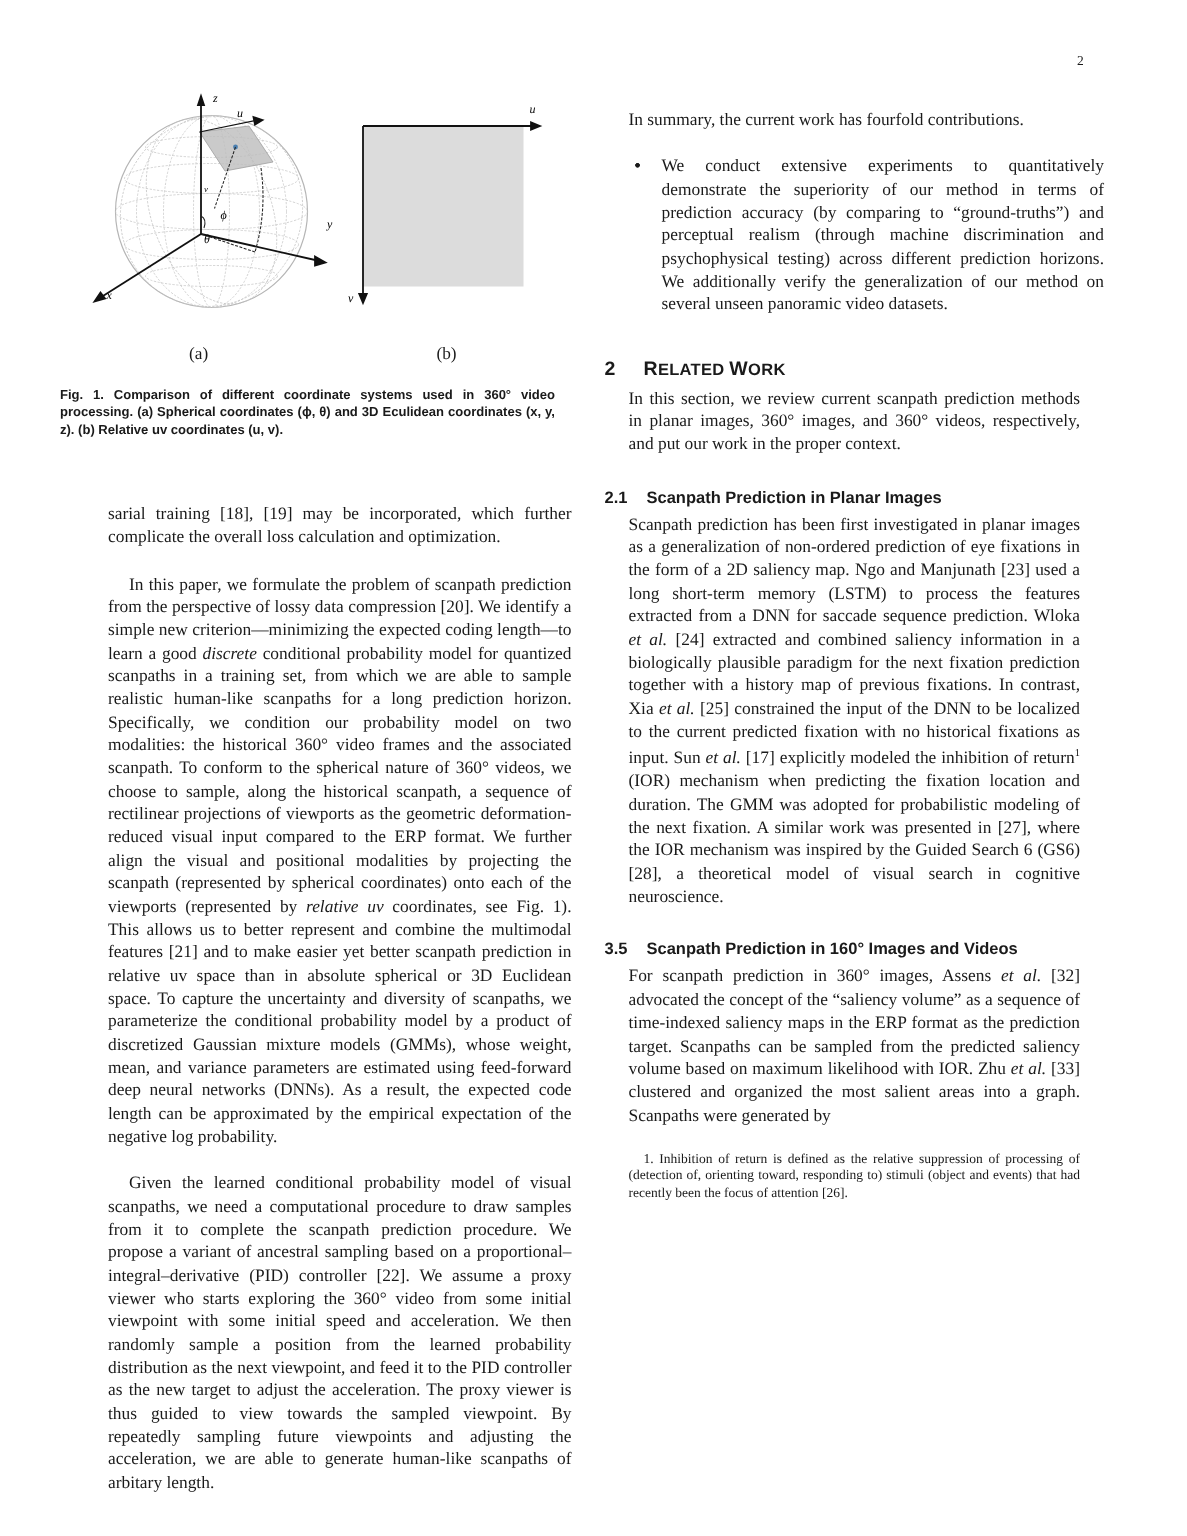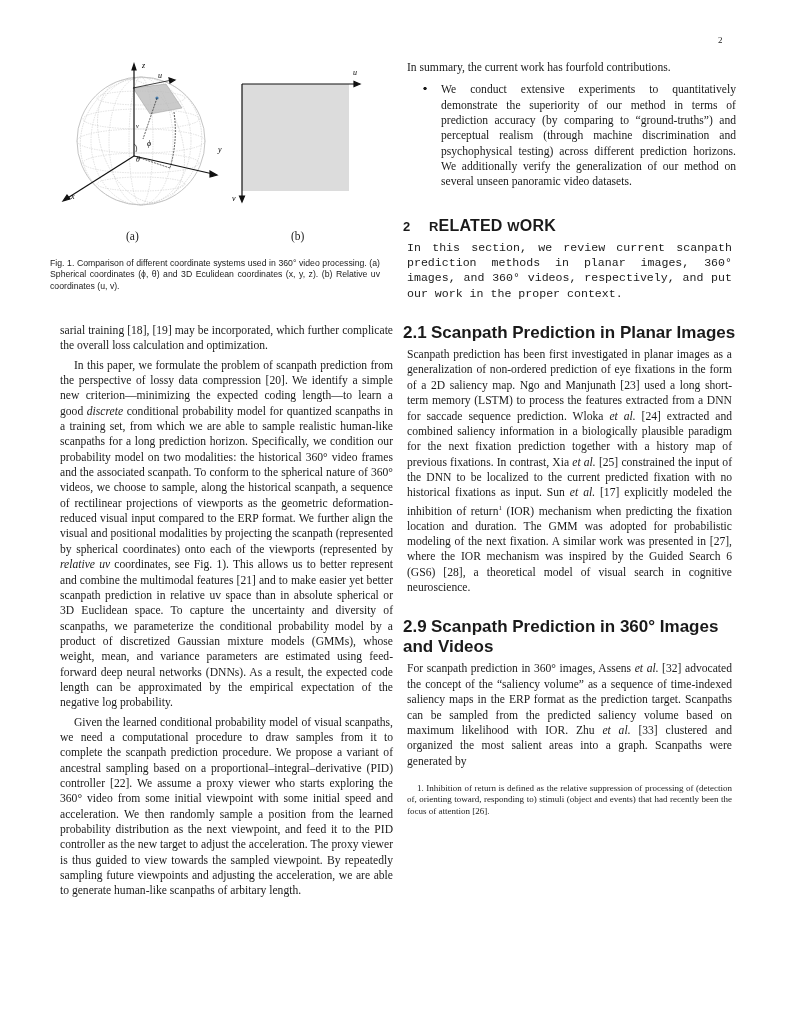--- a/index.html
+++ b/index.html
@@ -3,35 +3,35 @@
 <meta charset="utf-8">
 <style>
   html, body { margin: 0; padding: 0; background: #ffffff; }
   body { width: 791px; height: 1024px; position: relative; overflow: hidden; color: #1a1a1a; }
   .serif { font-family: "Liberation Serif", "DejaVu Serif", serif; }
   .sans { font-family: "Liberation Sans", "DejaVu Sans", sans-serif; }
   .page-num { position: absolute; left: 718px; top: 35px; font-size: 9px; }
   .col { position: absolute; }
   .left-col { left: 56px; width: 341px; }
   .right-col { left: 403px; width: 333px; }
-  p.body { font-size: 11.6px; line-height: 15.35px; text-align: justify; margin: 4px; hyphens: manual; }
+  p.body { font-size: 11.6px; line-height: 15.35px; text-align: justify; margin: 16px; hyphens: manual; }
   p.indent { text-indent: 14px; }
   i { font-style: italic; }
   .figure { position: absolute; left: 56px; top: 56px; width: 340px; height: 240px; }
   .fig-label { position: absolute; font-size: 11.5px; }
-  .caption { position: absolute; left: 50px; top: 258px; width: 330px; font-size: 8.7px; line-height: 11.4px; text-align: justify; }
+  .caption { position: absolute; left: 40px; top: 258px; width: 330px; font-size: 8.7px; line-height: 11.4px; text-align: justify; font-weight: bold; }
   .bullets { margin: 0; padding: 0; list-style: none; }
   .bullets li { position: relative; padding-left: 38px; font-size: 11.6px; line-height: 15.35px; text-align: justify; }
   .bullets li .dot { position: absolute; left: 20px; top: 0; }
   h2.section { margin: 0; font-size: 13px; font-weight: bold; letter-spacing: 0.2px; }
   h2.section .num { display: inline-block; width: 26px; }
-  h2.section .sc { font-size: 16px; }
-  h3.sub { margin: 0; font-size: 17px; font-weight: bold; }
+  h2.section .sc { font-size: 11px; }
+  h3.sub { margin: 0; font-size: 11px; font-weight: bold; }
   h3.sub .num { display: inline-block; width: 28px; }
-  .footnote { font-size: 9px; line-height: 11.5px; text-align: justify; text-indent: 10px; margin: 4px; }
+  .footnote { font-size: 9px; line-height: 11.5px; text-align: justify; text-indent: 10px; margin: 16px; }
   sup { font-size: 7px; }
 </style>
 </head>
 <body>
 
 <div class="page-num serif">2</div>
 
 <div class="figure">
   <svg width="340" height="200" viewBox="0 0 340 200">
 
@@ -110,26 +110,26 @@
   <ul class="bullets" style="margin-top:7px;">
     <li><span class="dot">•</span></li>
     <li><span class="dot">•</span></li>
     <li><span class="dot">•</span></li>
     <li><span class="dot">•</span><span>We conduct extensive experiments to quantitatively demonstrate the superiority of our method in terms of prediction accuracy (by comparing to “ground-truths”) and perceptual realism (through machine discrimination and psychophysical testing) across different prediction horizons. We additionally verify the generalization of our method on several unseen panoramic video datasets.</span></li>
   </ul>
 
   <h2 class="section sans" style="margin-top:27px;">
     <span class="num">2</span><span>R</span><span class="sc">ELATED </span><span>W</span><span class="sc">ORK</span>
   </h2>
-  <p class="body" style="margin-top:5px;font-family:Liberation Mono, monospace;">In this section, we review current scanpath prediction methods in planar images, 360° images, and 360° videos, respectively, and put our work in the proper context.</p>
+  <p class="body" style="margin-top:5px;">In this section, we review current scanpath prediction methods in planar images, 360° images, and 360° videos, respectively, and put our work in the proper context.</p>
 
   <h3 class="sub sans" style="margin-top:22px;">
     <span class="num">2.1</span><span>Scanpath Prediction in Planar Images</span>
   </h3>
   <p class="body" style="margin-top:4px;"><span>Scanpath prediction has been first investigated in planar images as a generalization of non-ordered prediction of eye fixations in the form of a 2D saliency map. Ngo and Manjunath [23] used a long short-term memory (LSTM) to process the features extracted from a DNN for saccade sequence prediction. Wloka </span><i>et al.</i><span> [24] extracted and combined saliency information in a biologically plausible paradigm for the next fixation prediction together with a history map of previous fixations. In contrast, Xia </span><i>et al.</i><span> [25] constrained the input of the DNN to be localized to the current predicted fixation with no historical fixations as input. Sun </span><i>et al.</i><span> [17] explicitly modeled the inhibition of return</span><sup>1</sup><span> (IOR) mechanism when predicting the fixation location and duration. The GMM was adopted for probabilistic modeling of the next fixation. A similar work was presented in [27], where the IOR mechanism was inspired by the Guided Search 6 (GS6) [28], a theoretical model of visual search in cognitive neuroscience.</span></p>
 
   <h3 class="sub sans" style="margin-top:22px;">
-    <span class="num">2.9</span><span>Scanpath Prediction in 360° Images and Videos</span>
+    <span class="num">3.5</span><span>Scanpath Prediction in 160° Images and Videos</span>
   </h3>
   <p class="body" style="margin-top:4px;"><span>For scanpath prediction in 360° images, Assens </span><i>et al.</i><span> [32] advocated the concept of the “saliency volume” as a sequence of time-indexed saliency maps in the ERP format as the prediction target. Scanpaths can be sampled from the predicted saliency volume based on maximum likelihood with IOR. Zhu </span><i>et al.</i><span> [33] clustered and organized the most salient areas into a graph. Scanpaths were generated by</span></p>
 
   <p class="footnote" style="margin-top:14px;">1. Inhibition of return is defined as the relative suppression of processing of (detection of, orienting toward, responding to) stimuli (object and events) that had recently been the focus of attention [26].</p>
 </div>
 
 </body></html>

